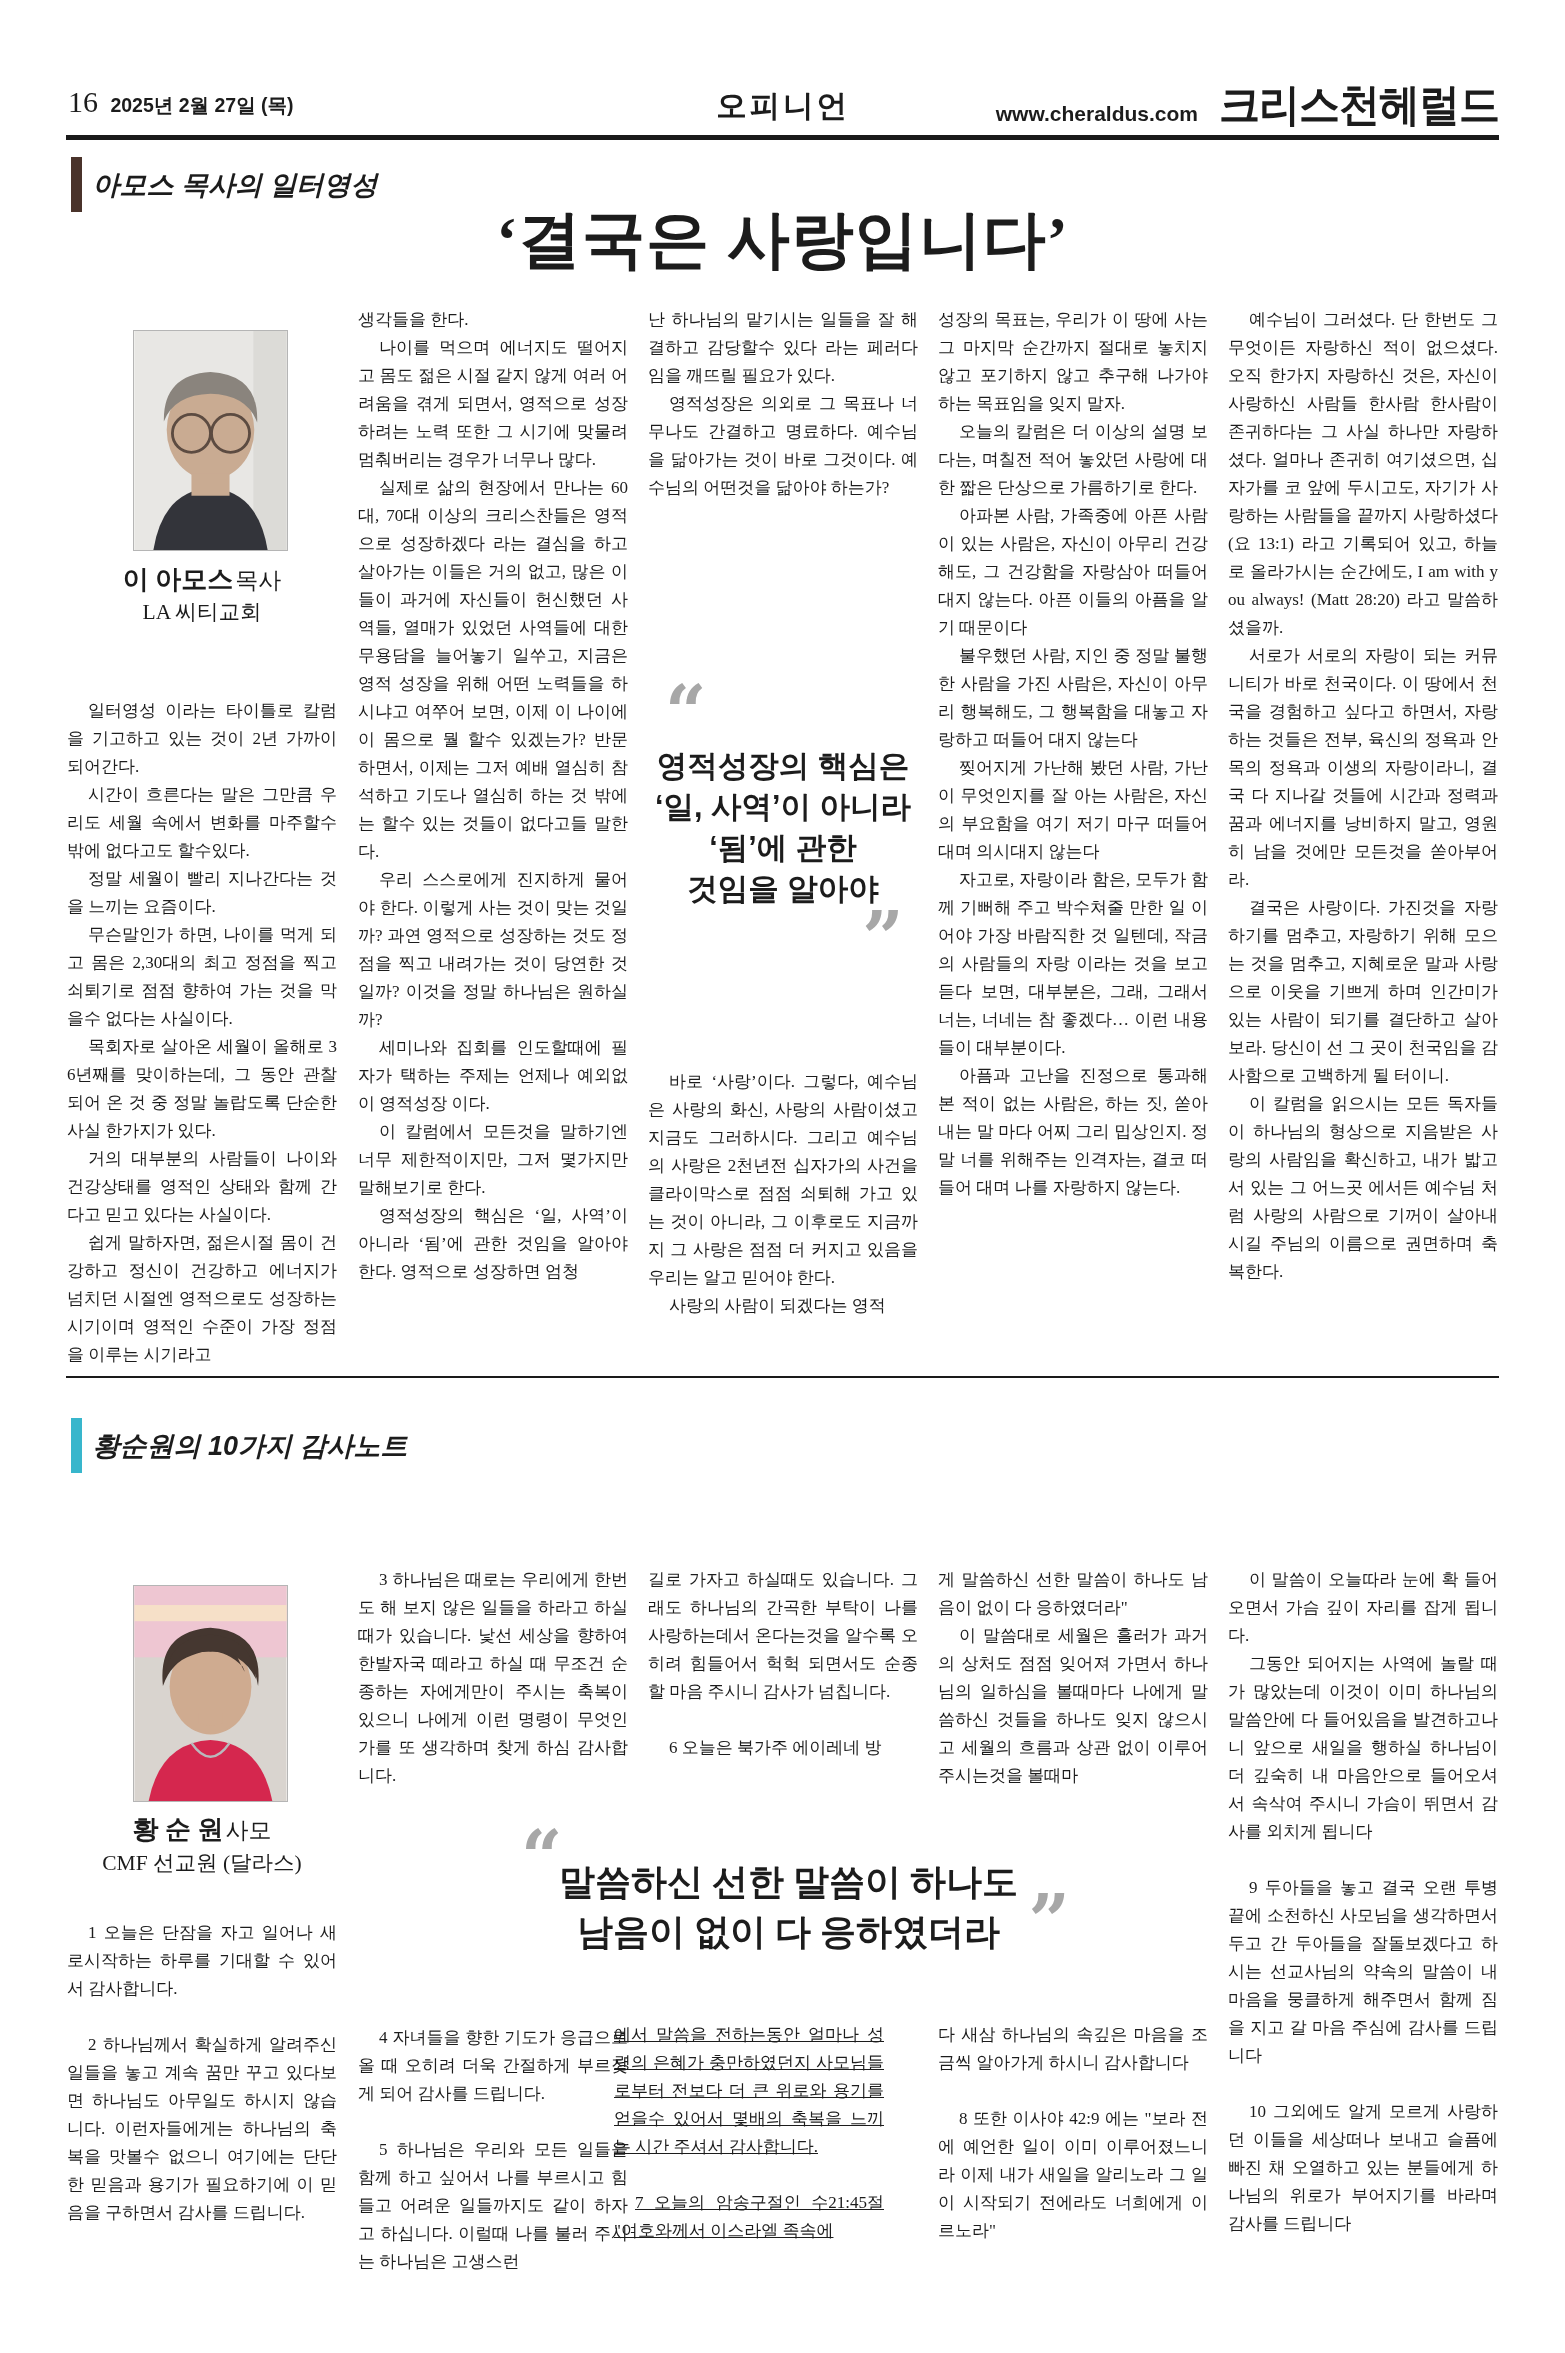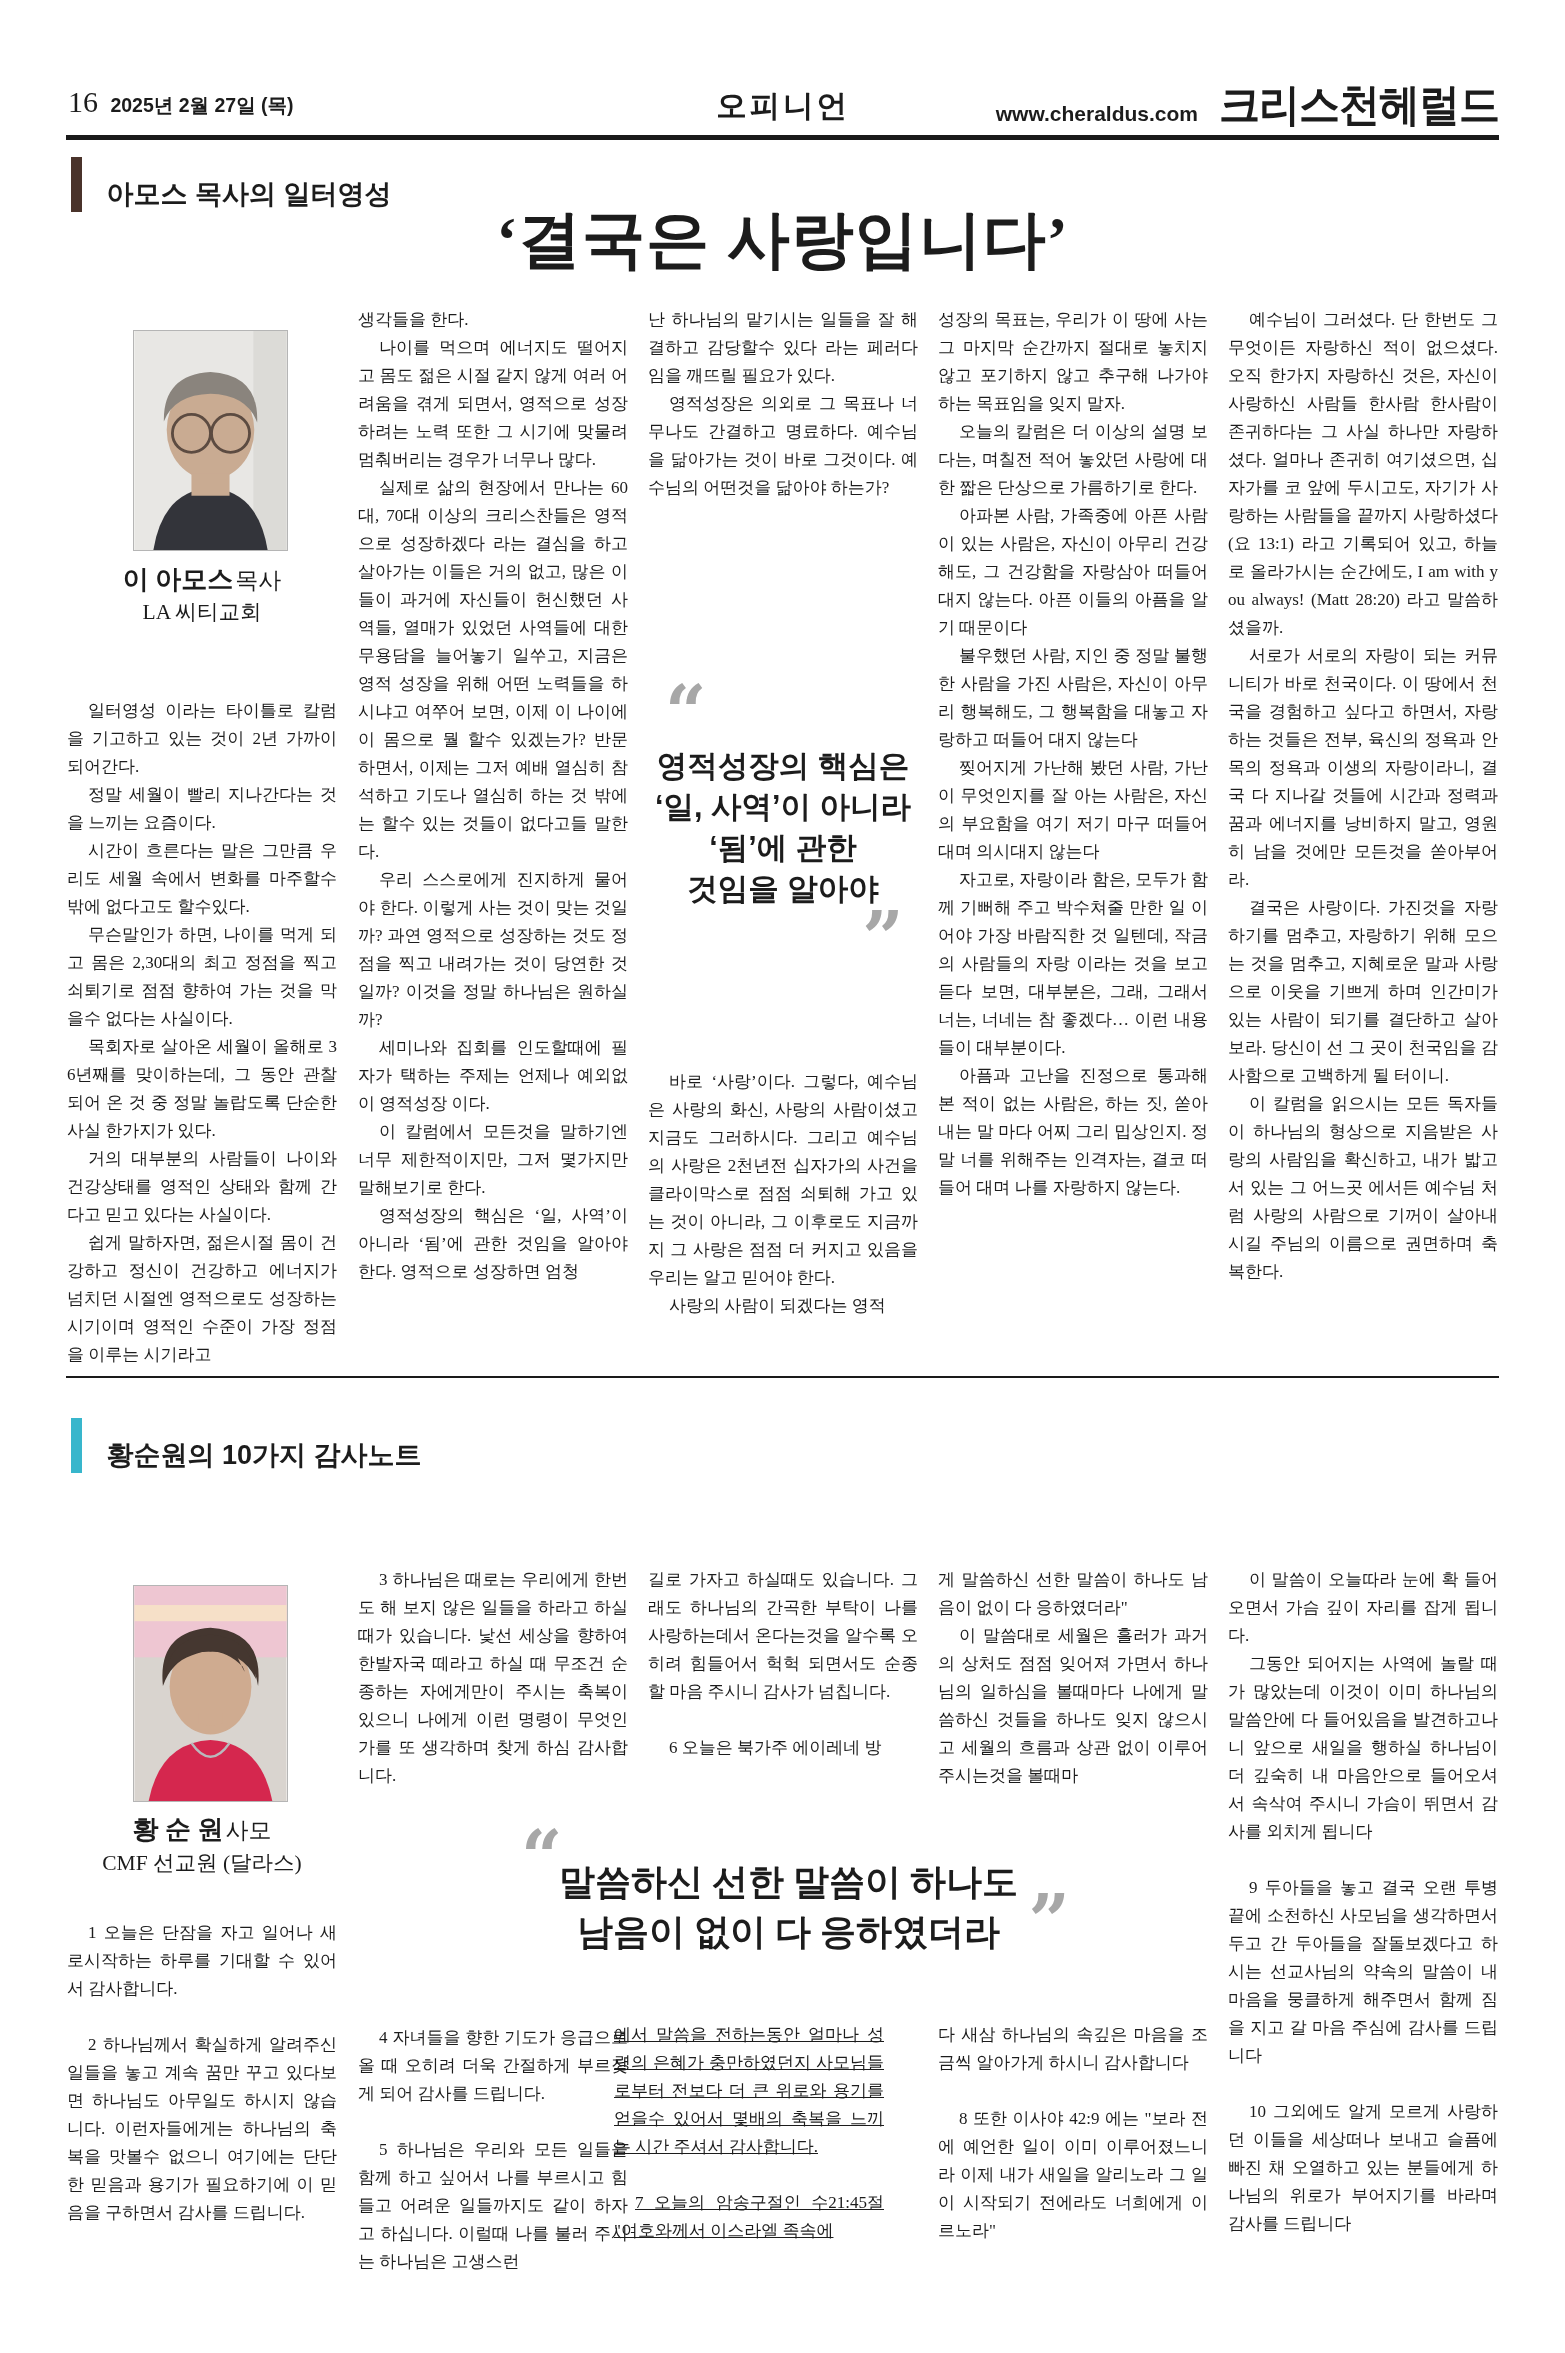--- a/index.html
+++ b/index.html
@@ -15,21 +15,21 @@
   .page-date{font-size:19.5px;font-weight:600;font-family:"Liberation Sans","DejaVu Sans",sans-serif;text-align:center;}
   .hdr-center{position:absolute;left:0;width:100%;top:86px;text-align:center;
     font-family:"Liberation Sans","DejaVu Sans",sans-serif;font-weight:bold;font-size:30.5px;letter-spacing:2.9px;}
   .hdr-right{position:absolute;right:67px;top:80px;display:flex;align-items:baseline;gap:21px;}
   .site-url{font-size:21px;font-family:"Liberation Sans","DejaVu Sans",sans-serif;font-weight:600;}
   .masthead{font-size:41px;font-weight:bold;font-family:"Liberation Sans","DejaVu Sans",sans-serif;
     letter-spacing:-1px;transform:scaleY(1.08);transform-origin:bottom;}
   .rule-top{position:absolute;left:66px;width:1433px;top:135px;height:4.8px;}
 
   
-  .kicker{position:absolute;display:flex;align-items:flex-end;gap:24px;}
+  .kicker{position:absolute;display:flex;align-items:center;gap:10px;font-style:italic;}
   .kicker .bar{width:11.4px;height:55px;}
   .kicker .ktext{font-family:"Liberation Sans","DejaVu Sans",sans-serif;font-weight:bold;font-size:27px;}
   .headline{position:absolute;left:66px;width:1433px;text-align:center;font-weight:bold;}
   .headline.h1{top:197px;font-size:63px;letter-spacing:1px;}
   .headline.h2{top:1454px;font-size:57px;font-family:"Liberation Sans","DejaVu Sans",sans-serif;letter-spacing:0.5px;}
   .divider{position:absolute;left:66px;width:1433px;top:1376px;height:1.9px;}
 
   
   .photo{position:absolute;left:133px;width:153px;border:0.5px solid #b5b5b5;overflow:hidden;}
   .photo svg{display:block;}
@@ -96,22 +96,22 @@
   <div class="caption" style="top:562px;">
     <span class="cap-name">이 아모스</span>
     <span class="cap-title">목사</span>
   </div>
   <div class="caption" style="top:597px;">
     <span class="cap-org">LA 씨티교회</span>
   </div>
 
   <div class="col" style="left:67px;top:697px;">
     <p>일터영성 이라는 타이틀로 칼럼을 기고하고 있는 것이 2년 가까이 되어간다.</p>
+    <p>시간이 흐른다는 말은 그만큼 우리도 세월 속에서 변화를 마주할수 밖에 없다고도 할수있다.</p>
     <p>정말 세월이 빨리 지나간다는 것을 느끼는 요즘이다.</p>
-    <p>시간이 흐른다는 말은 그만큼 우리도 세월 속에서 변화를 마주할수 밖에 없다고도 할수있다.</p>
     <p>무슨말인가 하면, 나이를 먹게 되고 몸은 2,30대의 최고 정점을 찍고 쇠퇴기로 점점 향하여 가는 것을 막을수 없다는 사실이다.</p>
     <p>목회자로 살아온 세월이 올해로 36년째를 맞이하는데, 그 동안 관찰 되어 온 것 중 정말 놀랍도록 단순한 사실 한가지가 있다.</p>
     <p>거의 대부분의 사람들이 나이와 건강상태를 영적인 상태와 함께 간다고 믿고 있다는 사실이다.</p>
     <p>쉽게 말하자면, 젊은시절 몸이 건강하고 정신이 건강하고 에너지가 넘치던 시절엔 영적으로도 성장하는 시기이며 영적인 수준이 가장 정점을 이루는 시기라고</p>
   </div>
 
   <div class="col" style="left:358px;top:306px;">
     <p class="cont">생각들을 한다.</p>
     <p>나이를 먹으며 에너지도 떨어지고 몸도 젊은 시절 같지 않게 여러 어려움을 겪게 되면서, 영적으로 성장하려는 노력 또한 그 시기에 맞물려 멈춰버리는 경우가 너무나 많다.</p>
     <p>실제로 삶의 현장에서 만나는 60대, 70대 이상의 크리스찬들은 영적으로 성장하겠다 라는 결심을 하고 살아가는 이들은 거의 없고, 많은 이들이 과거에 자신들이 헌신했던 사역들, 열매가 있었던 사역들에 대한 무용담을 늘어놓기 일쑤고, 지금은 영적 성장을 위해 어떤 노력들을 하시냐고 여쭈어 보면, 이제 이 나이에 이 몸으로 뭘 할수 있겠는가? 반문 하면서, 이제는 그저 예배 열심히 참석하고 기도나 열심히 하는 것 밖에는 할수 있는 것들이 없다고들 말한다.</p>

